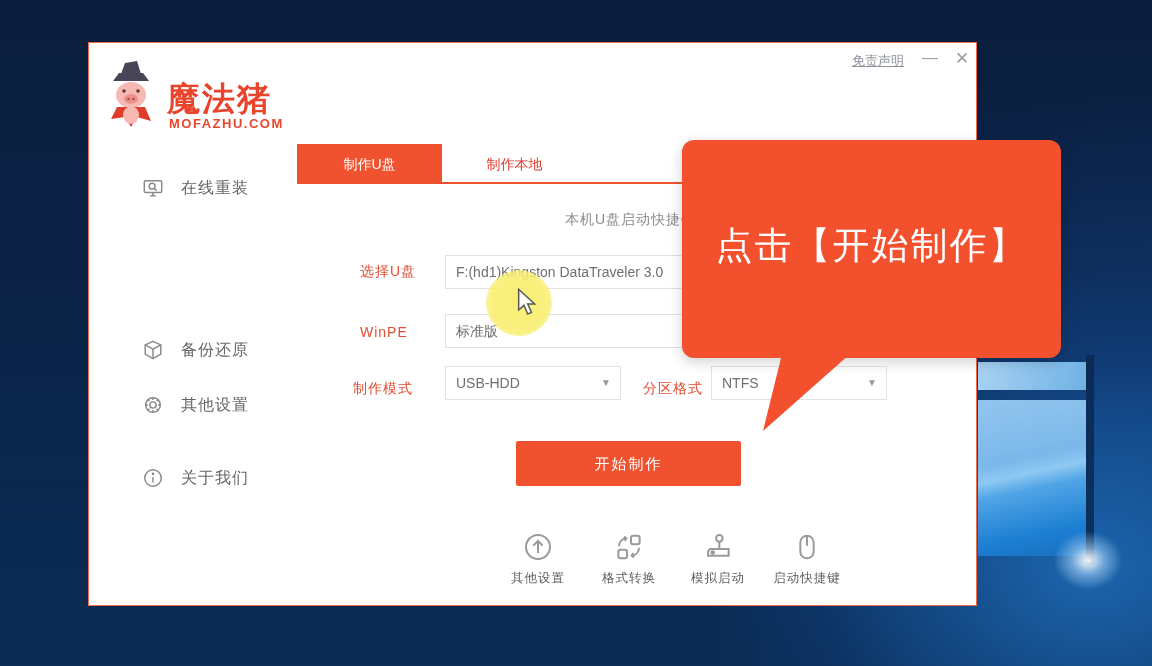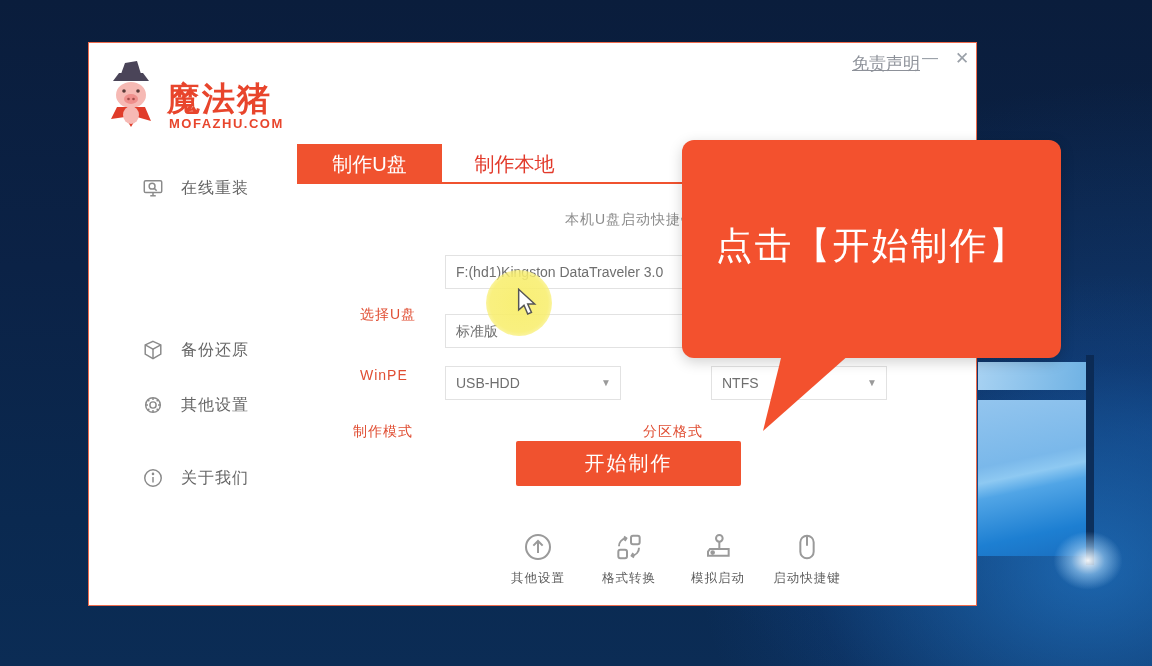--- a/index.html
+++ b/index.html
@@ -27,51 +27,51 @@
   
   .app { position:absolute; left:88px; top:42px; width:889px; height:564px;
     background:#fff; border:1px solid #ef6b4c; z-index:10; }
 
   .logo { position:absolute; left:14px; top:16px; width:220px; height:80px; }
   .logo-title { position:absolute; left:64px; top:18px; font-size:33px; font-weight:bold;
     color:#e8452c; letter-spacing:2px; }
   .logo-sub { position:absolute; left:66px; top:57px; font-size:13px; font-weight:bold;
     color:#e8452c; letter-spacing:1.5px; }
 
-  .disclaimer { position:absolute; left:763px; top:9px; font-size:17px; color:#8d9199;
+  .disclaimer { position:absolute; left:763px; top:9px; font-size:13px; color:#8d9199;
     text-decoration:underline; cursor:pointer; }
   .btn-min { position:absolute; left:830px; top:8px; width:22px; height:18px; color:#9aa0a8;
     font-size:16px; text-align:center; line-height:14px; cursor:pointer; }
   .btn-close { position:absolute; left:862px; top:6px; width:22px; height:20px; color:#9aa0a8;
     font-size:17px; text-align:center; line-height:20px; cursor:pointer; }
 
   
   .side-item { position:absolute; left:0; width:208px; height:32px; cursor:pointer;margin-left:8px; }
   .side-item .ic { position:absolute; left:45px; top:4px; width:22px; height:22px; }
   .side-item .lbl { position:absolute; left:84px; top:5px; font-size:16px; color:#666; letter-spacing:1px; }
   .side-item.active .lbl { color:#e8492f; }
 
   
   .tab { position:absolute; top:101px; width:145px; height:40px; line-height:40px;
-    text-align:center; font-size:20px; cursor:pointer; }
+    text-align:center; font-size:14px; cursor:pointer; }
   .tab.active { left:208px; background:#f0522f; color:#fff; }
   .tab.inactive { left:353px; color:#e23a2b; }
   .tab-underline { position:absolute; left:208px; top:139px; width:681px; height:2px; background:#f0522f; }
 
   .hotkey { position:absolute; left:250px; top:168px; width:362px; text-align:right;
     font-size:14px; color:#8a8a8a; letter-spacing:1px; }
 
   
-  .f-label { position:absolute; font-size:14px; color:#e04e33; letter-spacing:1px;margin-top:43px; }
+  .f-label { position:absolute; font-size:14px; color:#e04e33; letter-spacing:1px; }
   .f-box { position:absolute; height:34px; background:#fff; border:1px solid #e2e2e2;
     font-size:14px; color:#6f6f6f; line-height:32px; padding-left:10px; cursor:pointer; }
   .f-box .arrow { position:absolute; right:9px; top:0; font-size:10px; color:#9a9a9a; line-height:32px; }
 
   .start-btn { position:absolute; left:427px; top:398px; width:225px; height:45px; background:#f0522f;
-    color:#fff; font-size:20px; letter-spacing:2px; text-align:center; line-height:45px;
+    color:#fff; font-size:15px; letter-spacing:2px; text-align:center; line-height:45px;
     border:none; cursor:pointer; border-radius:2px; }
 
   
   .tool { position:absolute; top:488px; width:96px; text-align:center; cursor:pointer; }
   .tool svg { display:block; margin:0 auto; }
   .tool .tlbl { margin-top:7px; font-size:12.5px; color:#5c5c5c; letter-spacing:1px; }
 
   
   .callout { position:absolute; left:682px; top:140px; width:379px; height:218px; background:#f3512e;
     border-radius:12px; z-index:30; display:flex; align-items:center; justify-content:center;

